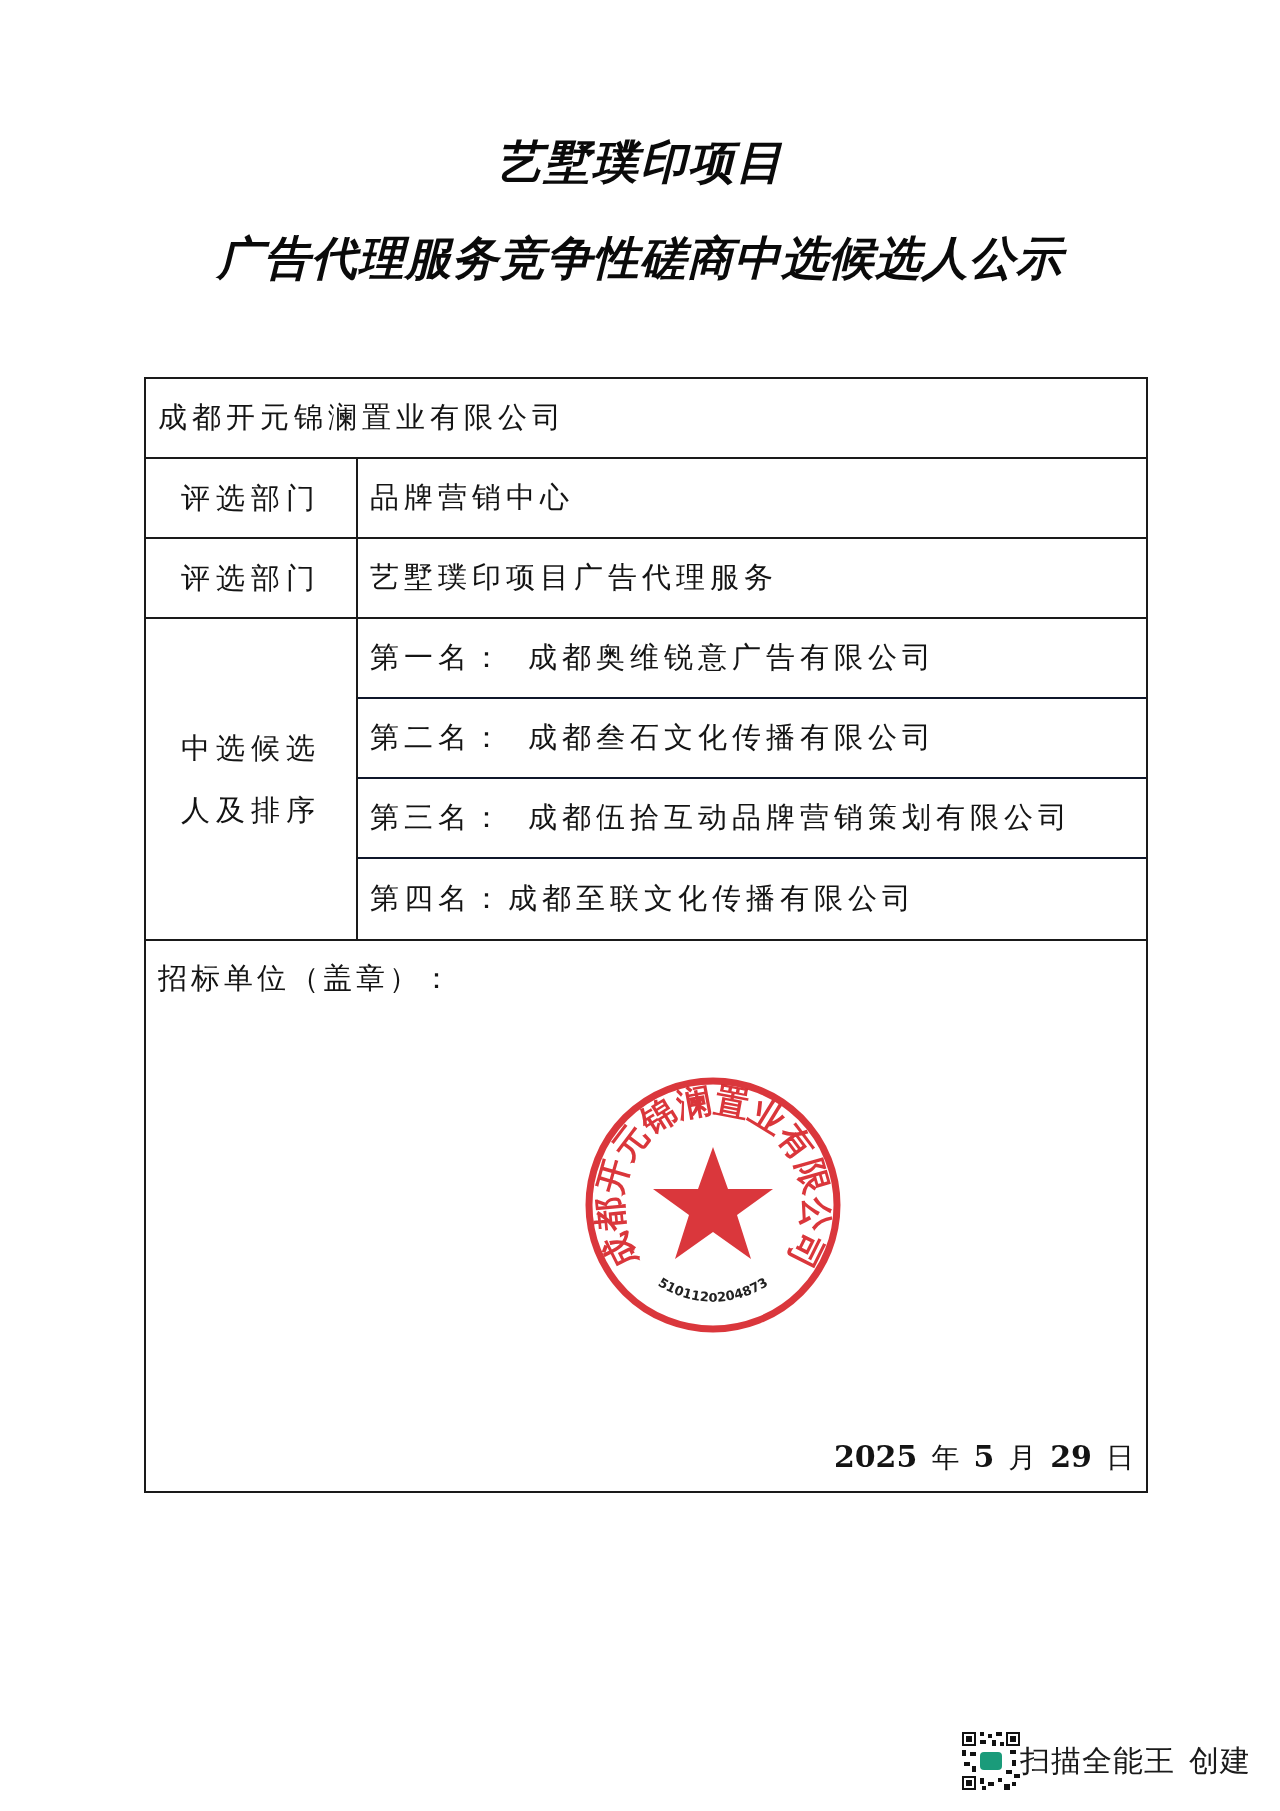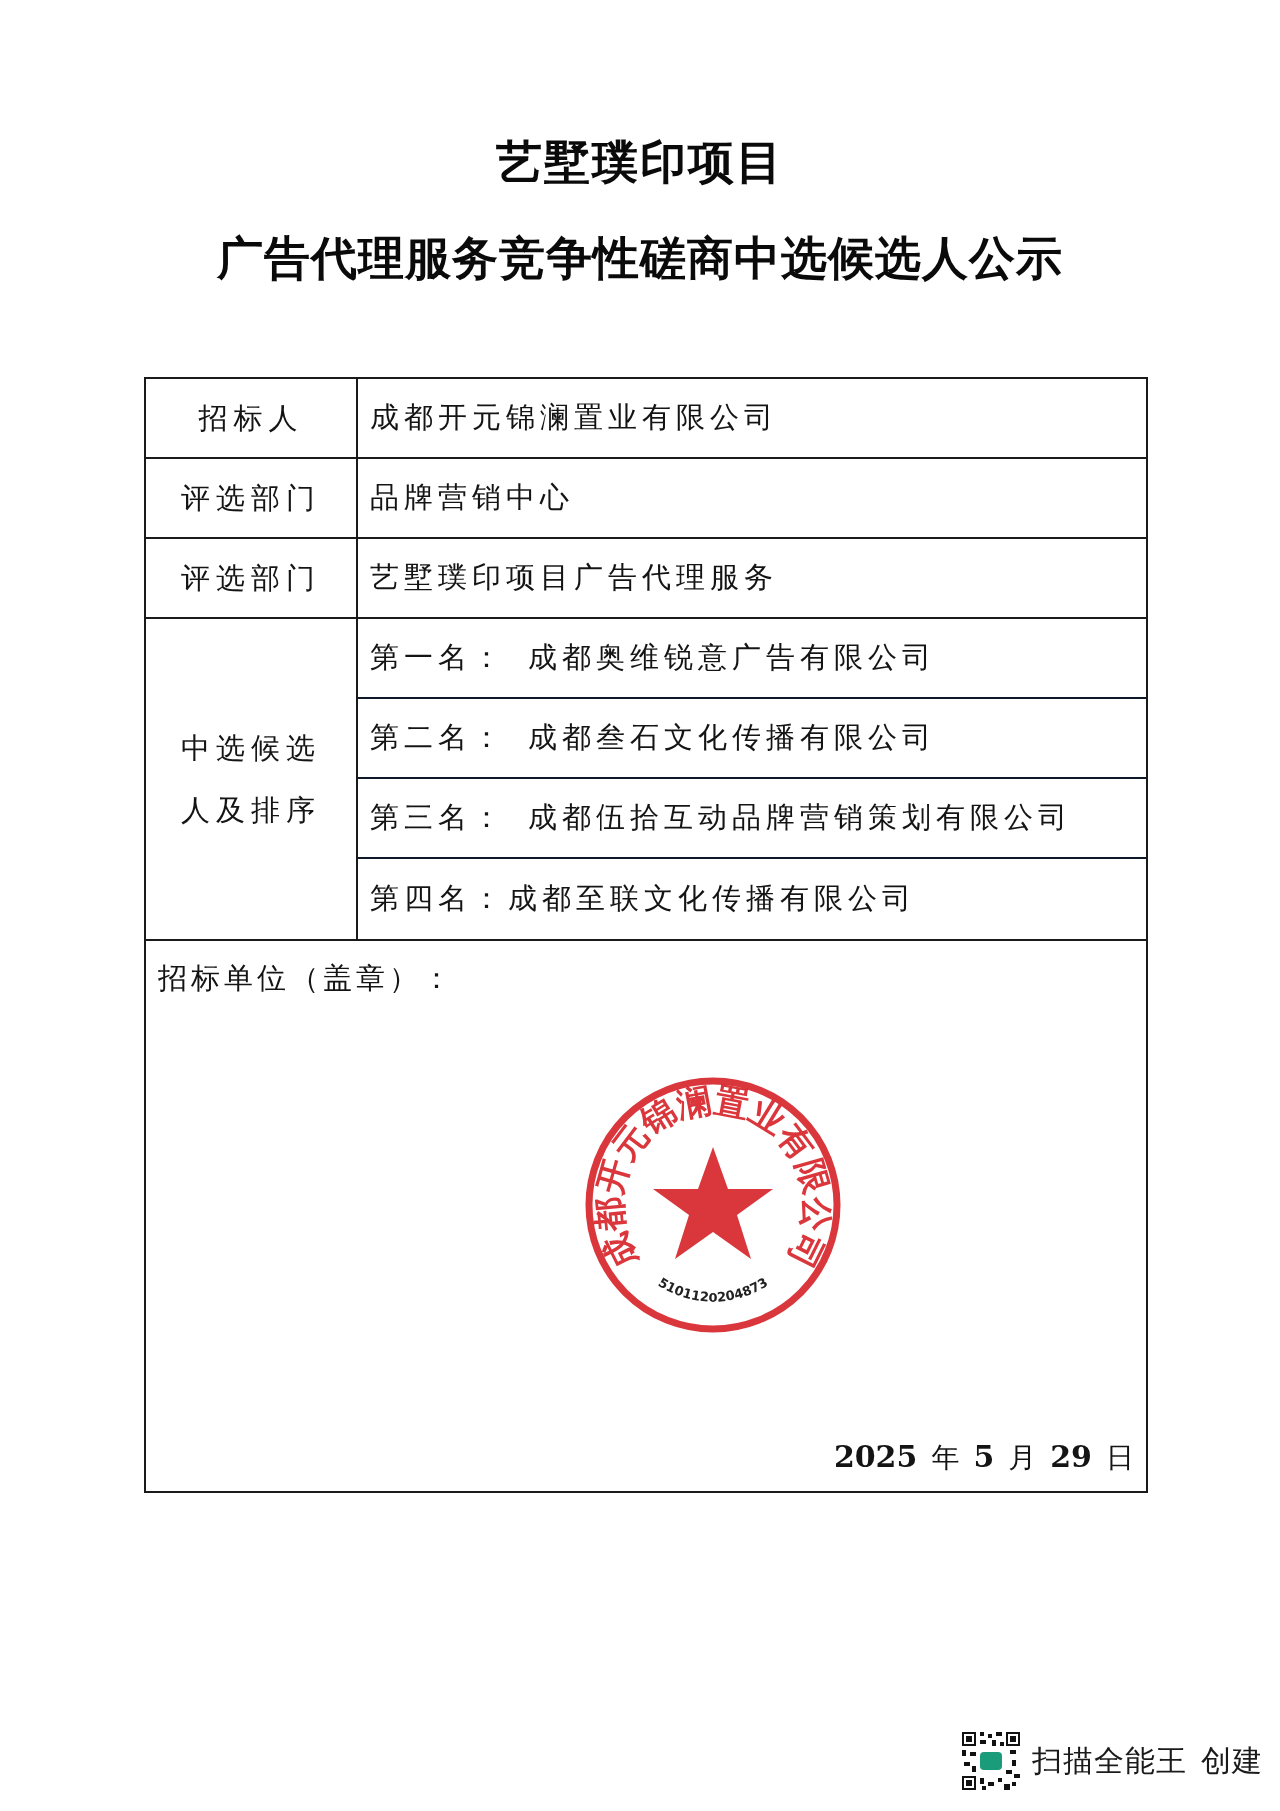--- a/index.html
+++ b/index.html
@@ -15,20 +15,21 @@
       font-family: "DejaVu Sans", "Liberation Sans", sans-serif;
       color: #141414;
     }
     .title-block {
       position: absolute;
       left: 0;
       width: 1280px;
       text-align: center;
       font-weight: bold;
       color: #0a0a0a;
+      font-style: italic;
     }
     .title-1 {
       top: 132px;
       font-size: 46px;
       letter-spacing: 2px;
     }
     .title-2 {
       top: 228px;
       font-size: 46px;
       letter-spacing: 1px;
@@ -123,21 +124,21 @@
       top: 1075px;
       width: 260px;
       height: 260px;
     }
     .footer-brand {
       position: absolute;
       left: 962px;
       top: 1732px;
       display: flex;
       align-items: center;
-      gap: 12px;
+      gap: 0;
     }
     .qr {
       width: 58px;
       height: 58px;
     }
     .footer-text {
       font-size: 30px;
       color: #1a1a1a;
       letter-spacing: 1px;
     }
@@ -145,21 +146,20 @@
   </style>
 </head>
 <body>
 
 <div class="title-block title-1">艺墅璞印项目</div>
 <div class="title-block title-2">广告代理服务竞争性磋商中选候选人公示</div>
 
 <div class="doc-table">
 
   <div class="row simple-row">
-    <div class="label-cell">招标人</div>
     <div class="value-cell">成都开元锦澜置业有限公司</div>
   </div>
 
   <div class="row simple-row">
     <div class="label-cell">评选部门</div>
     <div class="value-cell">品牌营销中心</div>
   </div>
 
   <div class="row simple-row">
     <div class="label-cell">评选部门</div>

